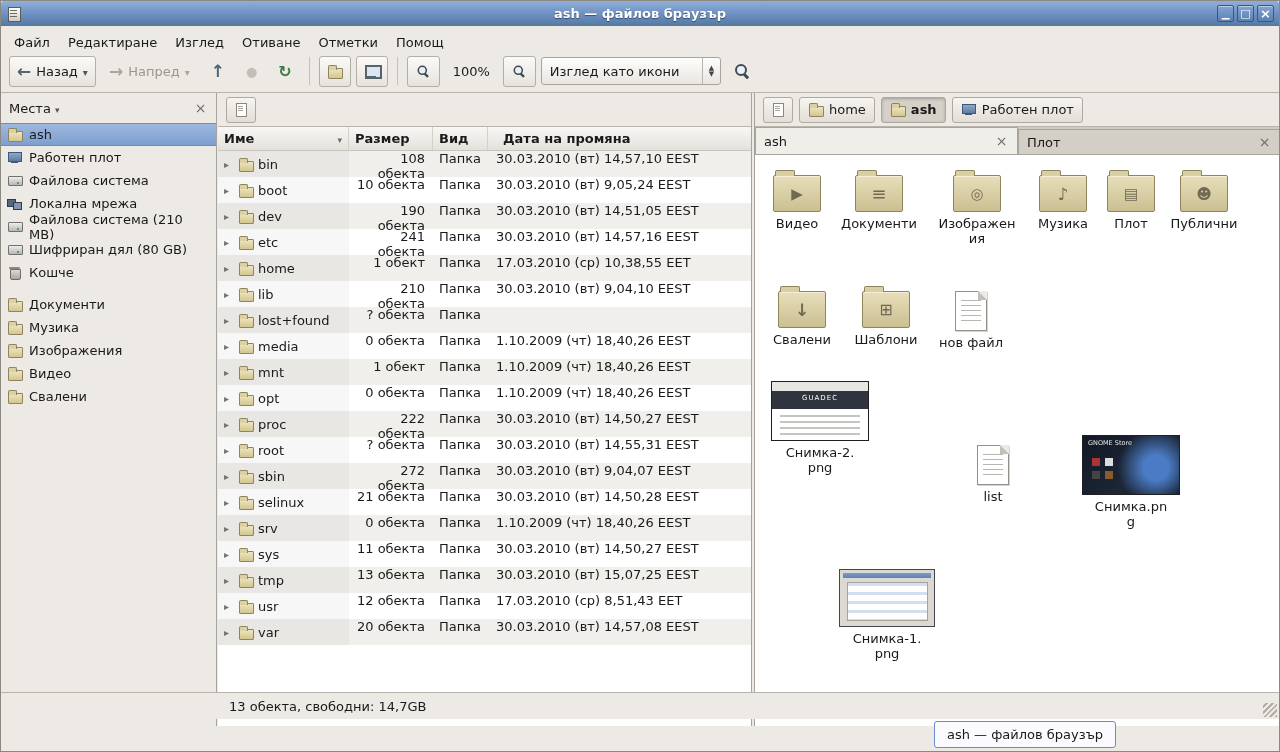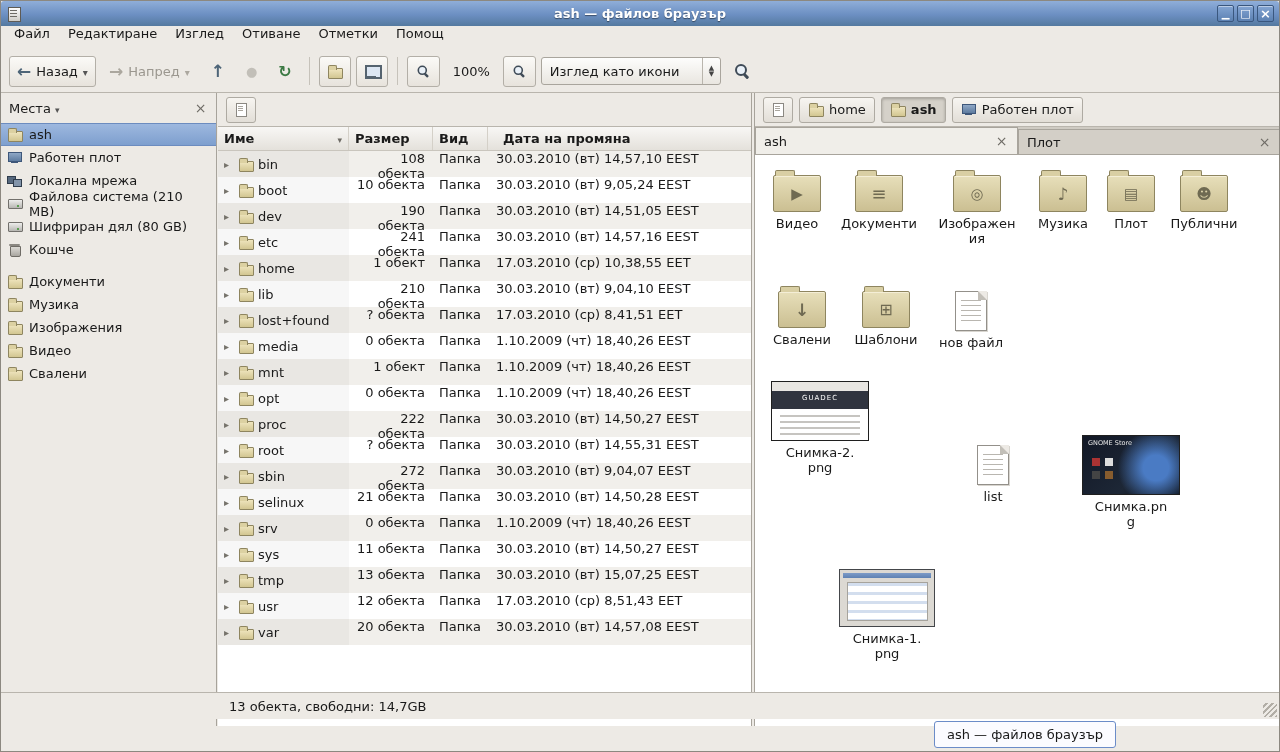--- a/index.html
+++ b/index.html
@@ -22,21 +22,21 @@
   .win-btn { width:17px; height:17px; border:1px solid #3A577E; border-radius:2px;
     background:linear-gradient(#84A5D3,#5C81B2); color:#fff; display:flex; align-items:center;
     justify-content:center; font-size:10px; line-height:1; box-shadow:inset 0 1px 0 rgba(255,255,255,.45); }
   .win-min::before { content:"▁"; }
   .win-max::before { content:"□"; font-size:11px; }
   .win-close::before { content:"×"; font-size:13px; font-weight:bold; }
 
   
   .menubar { position:absolute; left:0; top:25px; width:100%; height:24px; background:#EDEAE5;
     display:flex; align-items:stretch; padding-left:4px; }
-  .menu-item { display:flex; align-items:flex-start; padding:0 9px; cursor:default; }
+  .menu-item { display:flex; align-items:flex-end; padding:0 9px; cursor:default; }
 
   
   .toolbar { position:absolute; left:0; top:49px; width:100%; height:43px; background:#EDEAE5;
     border-bottom:1px solid #B9B5AD; display:flex; align-items:center; padding:0 8px; gap:5px; }
   .tbtn { height:31px; display:flex; align-items:center; gap:5px; padding:0 7px; border-radius:3px;
     border:1px solid #B3AFA7; background:linear-gradient(#FBFAF7,#E7E3DC); }
   .tbtn.flat { border-color:transparent; background:transparent; }
   .tbtn.disabled { border-color:transparent; background:transparent; color:#9B978F; }
   .tbtn .lbl { font-size:13px; }
   .chev-d::before { content:"▾"; font-size:10px; color:#555; }
@@ -307,20 +307,24 @@
       </div>
       <div class="places-item selected">
           <span class="si gi-home-folder"></span>
           <span>ash</span>
         </div>
         <div class="places-item">
           <span class="si gi-desktop"></span>
           <span>Работен плот</span>
         </div>
         <div class="places-item">
+          <span class="si gi-drive"></span>
+          <span>Файлова система</span>
+        </div>
+        <div class="places-item">
           <span class="si gi-network"></span>
           <span>Локална мрежа</span>
         </div>
         <div class="places-item">
           <span class="si gi-drive"></span>
           <span>Файлова система (210 MB)</span>
         </div>
         <div class="places-item">
           <span class="si gi-drive"></span>
           <span>Шифриран дял (80 GB)</span>
@@ -438,21 +442,20 @@
             <span class="c-date">30.03.2010 (вт) 9,04,10 EEST</span>
           </div>
           <div class="trow">
             <span class="c-name">
               <span class="expander"></span>
               <span class="si gi-folder"></span>
               <span>lost+found</span>
             </span>
             <span class="c-size">? обекта</span>
             <span class="c-kind">Папка</span>
-            <span class="c-date">17.03.2010 (ср) 8,41,51 EET</span>
           </div>
           <div class="trow">
             <span class="c-name">
               <span class="expander"></span>
               <span class="si gi-folder"></span>
               <span>media</span>
             </span>
             <span class="c-size">0 обекта</span>
             <span class="c-kind">Папка</span>
             <span class="c-date">1.10.2009 (чт) 18,40,26 EEST</span>

